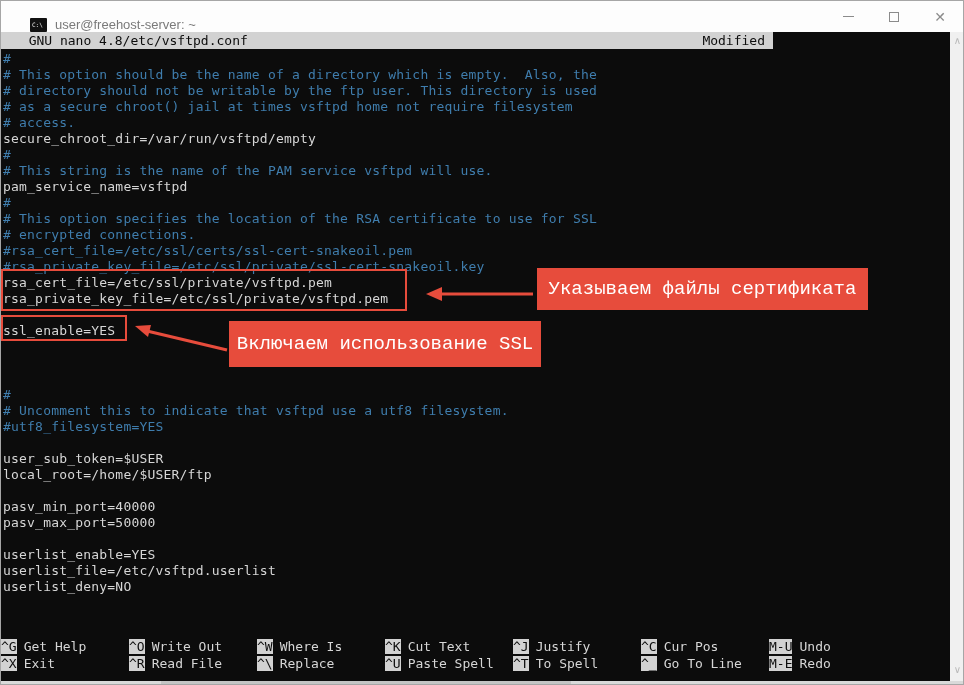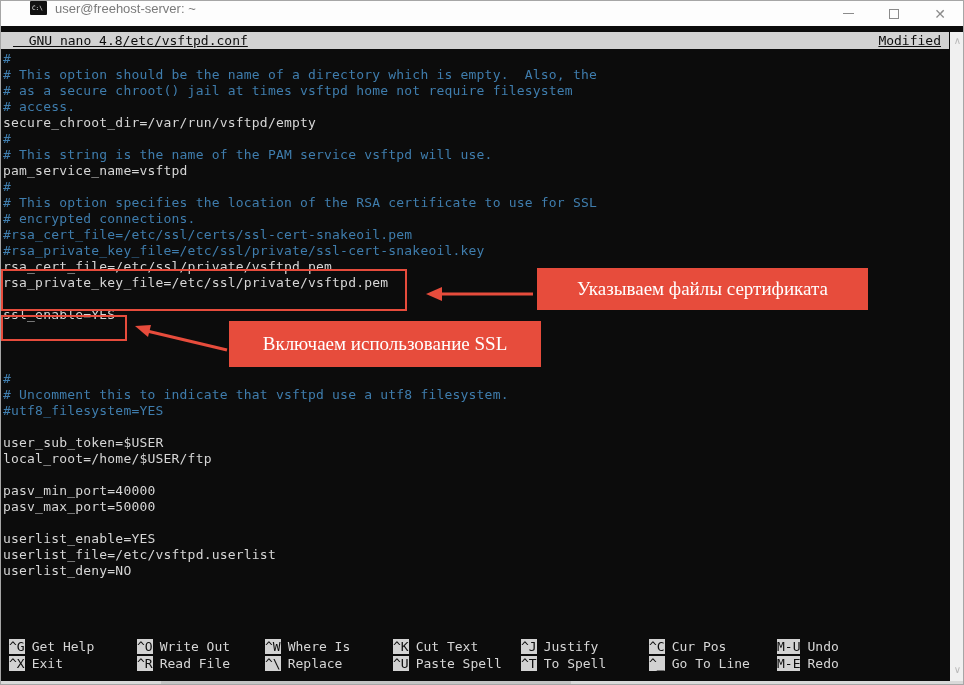--- a/index.html
+++ b/index.html
@@ -5,57 +5,57 @@
   :root{
     --bg:#0c0c0c; --fg:#d6d6d6; --comment:#3f7dad; --red:#e74c3c;
     --bar:#d2d2d2; --barfg:#0d0d0d; --title-bg:#fdfdfd; --title-fg:#7a7a7a;
     --scroll:#f0f0f0; --scroll-arrow:#b9b9b9;
   }
   *{margin:0;padding:0;box-sizing:border-box;}
   body{background:#2a2a2a;font-family:"DejaVu Sans Mono",monospace;}
   .window{position:relative;width:964px;height:685px;background:var(--bg);
     border:1px solid #a6a6a6;overflow:hidden;}
   
-  .titlebar{position:absolute;left:0;top:0;width:100%;height:25px;background:var(--title-bg);
-    display:flex;align-items:flex-start;}
+  .titlebar{position:absolute;left:0;top:0;width:100%;height:31px;background:var(--title-bg);
+    display:flex;align-items:flex-end;}
   .app-icon{margin-left:29px;width:17px;height:14px;background:#111;color:#e8e8e8;
     font-size:6px;line-height:14px;text-align:left;padding-left:2px;border-radius:1px;
     font-family:"DejaVu Sans Mono",monospace;letter-spacing:0;}
   .title{margin-left:8px;font-family:"Liberation Sans",sans-serif;font-size:13px;
     color:var(--title-fg);}
   .controls{margin-left:auto;display:flex;height:100%;}
   .ctrl{width:46px;height:100%;display:flex;align-items:center;justify-content:center;}
   .glyph-min{width:11px;height:0;border-top:1px solid #8b8b8b;}
   .glyph-max{width:10px;height:10px;border:1px solid #8b8b8b;}
   .glyph-close{font-family:"Liberation Sans",sans-serif;font-size:14px;color:#8b8b8b;line-height:1;}
   
-  .nano-header{position:absolute;left:0;top:31px;width:948px;height:17px;background:var(--bar);
-    color:var(--barfg);font-size:13px;line-height:17px;display:flex;white-space:pre;text-decoration:underline;}
+  .nano-header{position:absolute;left:0;top:31px;width:772px;height:17px;background:var(--bar);
+    color:var(--barfg);font-size:13px;line-height:17px;display:flex;white-space:pre;}
   .nh-left{padding-left:12px;}
   .nh-center{flex:1;}
   .nh-right{padding-right:8px;}
   
   .terminal{position:absolute;left:0;top:48px;width:948px;padding:2px 0 0 2px;}
   .line{height:16px;font-size:13px;letter-spacing:0.2px;line-height:16px;
     color:var(--fg);white-space:pre;}
   .line.comment{color:var(--comment);}
   
   .outline-box{position:absolute;border:2px solid var(--red);background:transparent;}
   .ob1{left:0;top:268px;width:406px;height:42px;}
   .ob2{left:0;top:314px;width:126px;height:26px;}
   .callout{position:absolute;background:var(--red);color:#fff;
-    font-family:Liberation Serif, serif;font-size:19px;
+    font-family:Liberation Mono, monospace;font-size:19px;
     display:flex;align-items:center;justify-content:center;}
   .co1{left:536px;top:267px;width:331px;height:42px;}
   .co2{left:228px;top:320px;width:312px;height:46px;}
   .arrow-svg{position:absolute;overflow:visible;}
   .ar1{left:424px;top:284px;}
   .ar2{left:128px;top:318px;}
   
-  .shortcuts{position:absolute;left:8px;top:638px;display:grid;
+  .shortcuts{position:absolute;left:0;top:638px;display:grid;
     grid-template-columns:repeat(7,128px);grid-auto-rows:16px;row-gap:1px;}
   .sc{font-size:13px;line-height:16px;white-space:pre;color:var(--fg);}
   .sc .k{background:var(--bar);color:var(--barfg);}
   .sc .l{margin-left:7px;}
   
   .scrollbar{position:absolute;left:949px;top:31px;width:15px;height:649px;background:var(--scroll);}
   .chev{position:absolute;left:0;width:15px;height:16px;color:var(--scroll-arrow);
     font-size:10px;text-align:center;line-height:16px;font-family:"DejaVu Sans",sans-serif;}
   .chev.up{top:1px;}
   .chev.down{bottom:3px;}
@@ -85,20 +85,21 @@
 
   <div class="nano-header">
     <span class="nh-left">  GNU nano 4.8</span>
     <span class="nh-center">/etc/vsftpd.conf</span>
     <span class="nh-right">Modified</span>
   </div>
 
   <div class="terminal" id="lines">
       <div class="line comment">#</div>
       <div class="line comment"># This option should be the name of a directory which is empty.  Also, the</div>
+      <div class="line comment"># directory should not be writable by the ftp user. This directory is used</div>
       <div class="line comment"># as a secure chroot() jail at times vsftpd home not require filesystem</div>
       <div class="line comment"># access.</div>
       <div class="line">secure_chroot_dir=/var/run/vsftpd/empty</div>
       <div class="line comment">#</div>
       <div class="line comment"># This string is the name of the PAM service vsftpd will use.</div>
       <div class="line">pam_service_name=vsftpd</div>
       <div class="line comment">#</div>
       <div class="line comment"># This option specifies the location of the RSA certificate to use for SSL</div>
       <div class="line comment"># encrypted connections.</div>
       <div class="line comment">#rsa_cert_file=/etc/ssl/certs/ssl-cert-snakeoil.pem</div>

